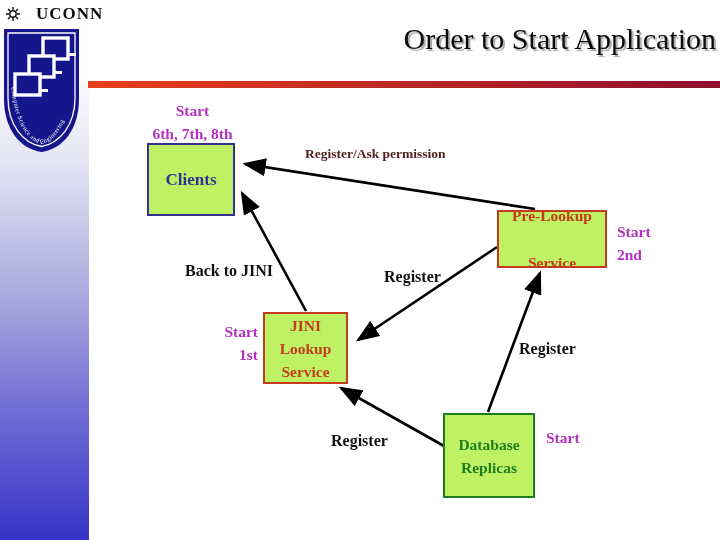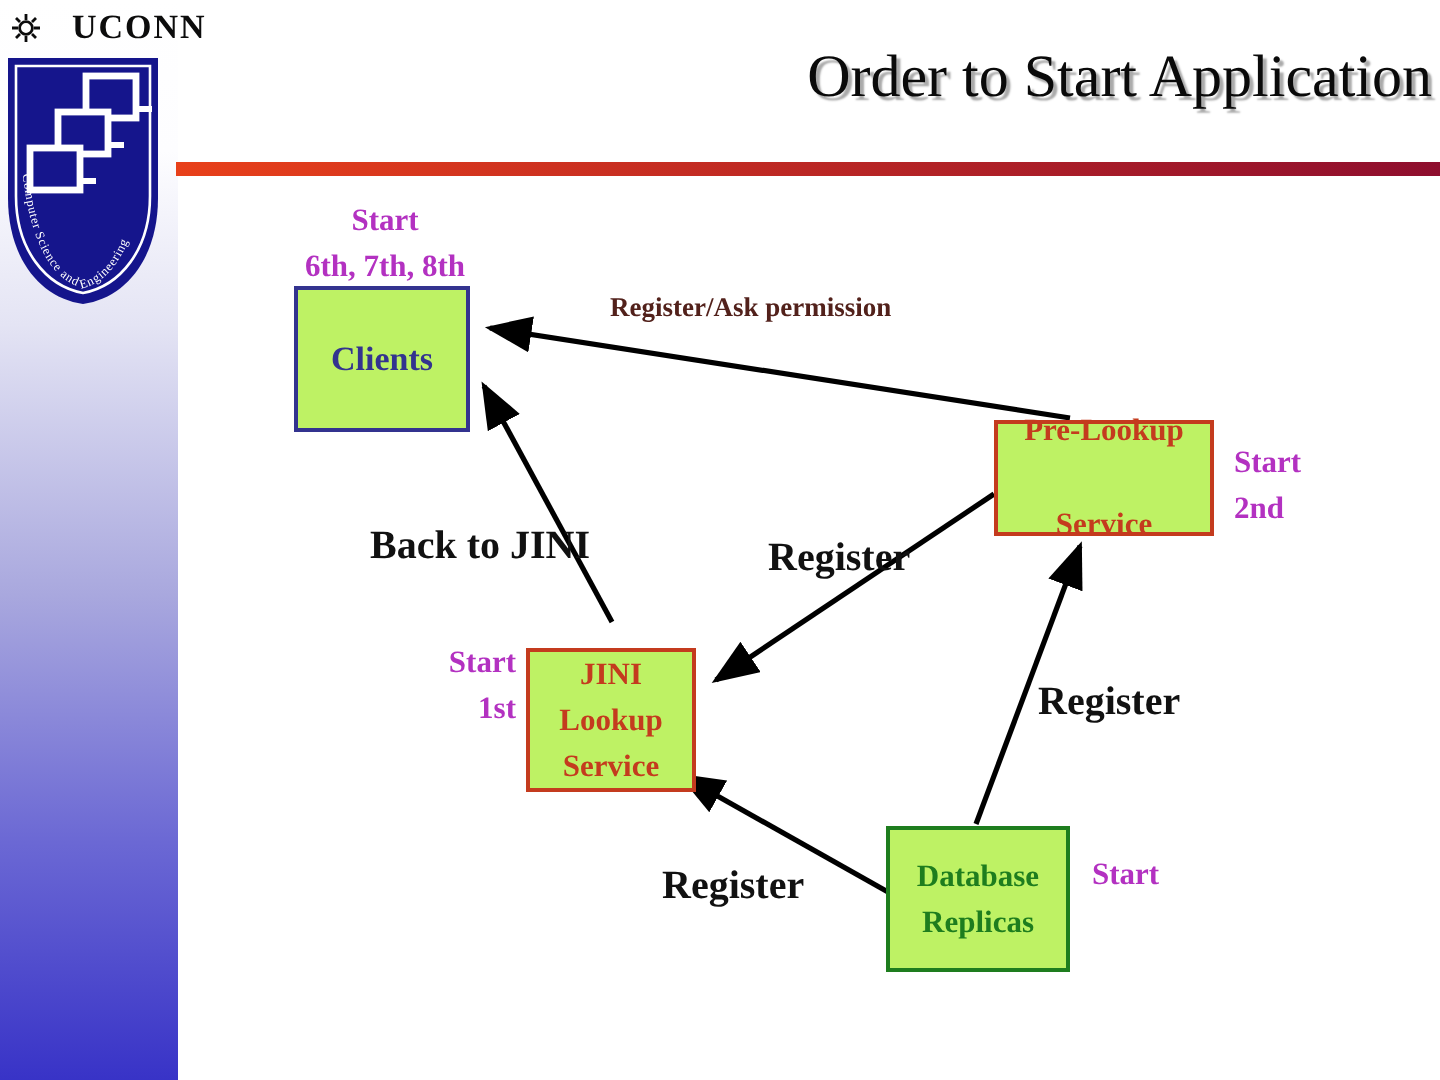--- a/index.html
+++ b/index.html
@@ -61,41 +61,41 @@
   .node-clients {
     left: 147px; top: 143px; width: 88px; height: 73px;
     border: 2px solid #33338f; color: #33338f; font-size: 17px;
   }
   .node-prelookup {
     left: 497px; top: 210px; width: 110px; height: 58px;
     border: 2px solid #c43b1e; color: #c43b1e; gap: 24px;
   }
   .node-jini {
     left: 263px; top: 312px; width: 85px; height: 72px;
-    border: 2px solid #c43b1e; color: #c43b1e; margin-top: 12px;
+    border: 2px solid #c43b1e; color: #c43b1e;
   }
   .node-database {
-    left: 443px; top: 413px; width: 92px; height: 73px;
+    left: 443px; top: 413px; width: 92px; height: 85px;
     border: 2px solid #1e7d1e; color: #1e7d1e;
   }
 
   
   .start-label {
     position: absolute; color: #b331c1; font-weight: bold;
     font-size: 15.5px; line-height: 23px; white-space: nowrap;
   }
   .start-clients { left: 140px; top: 99px; width: 105px; text-align: center; }
   .start-2nd     { left: 617px; top: 220px; }
   .start-1st     { left: 200px; top: 320px; width: 58px; text-align: right; }
   .start-3rd     { left: 546px; top: 426px; }
 
   
   .edge-label {
     position: absolute; font-weight: bold; color: #111111;
-    font-size: 20px; white-space: nowrap;
+    font-size: 16px; white-space: nowrap;
   }
   .lbl-register-ask { left: 305px; top: 146px; font-size: 13.5px; color: #52211b; }
   .lbl-back        { left: 185px; top: 262px; }
   .lbl-reg-mid     { left: 384px; top: 268px; }
   .lbl-reg-right   { left: 519px; top: 340px; }
   .lbl-reg-bottom  { left: 331px; top: 432px; }
 
   .arrows { position: absolute; left: 0; top: 0; width: 720px; height: 540px; }
 
   .footer {

